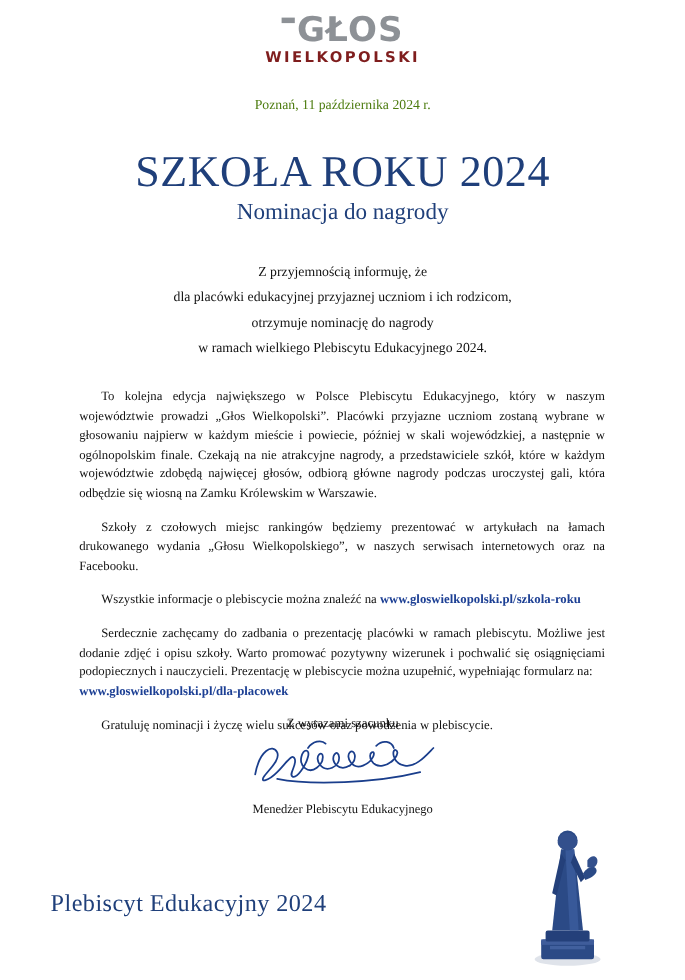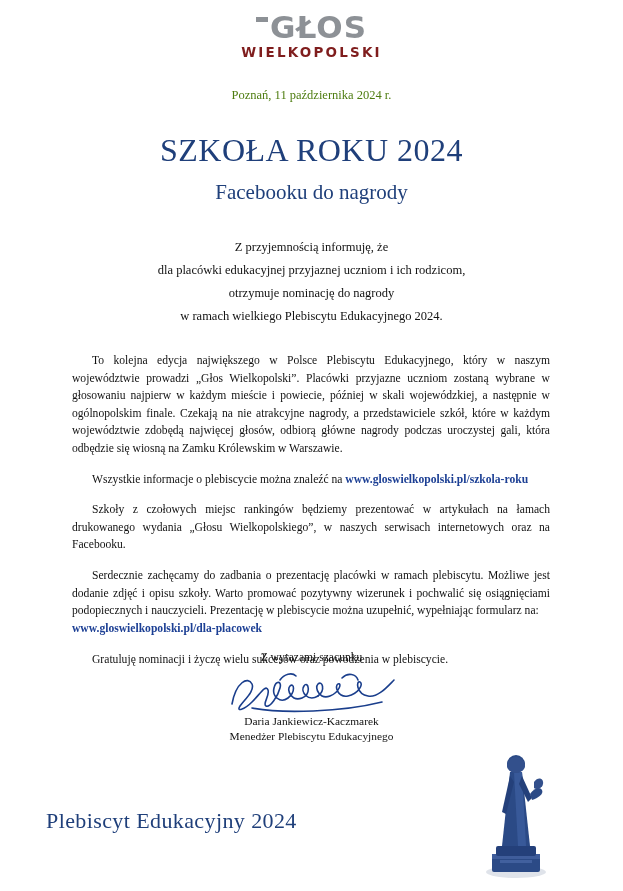--- a/index.html
+++ b/index.html
@@ -68,21 +68,21 @@
     color: #4d7c0f;
   }
 
   
   .headline {
     position: absolute;
     top: 132px;
     left: 0;
     right: 0;
     text-align: center;
-    font-size: 32px;
+    font-size: 40px;
     letter-spacing: 0.5px;
     color: #1f3f7a;
   }
   .subhead {
     position: absolute;
     top: 180px;
     left: 0;
     right: 0;
     text-align: center;
     font-size: 21px;
@@ -190,52 +190,51 @@
   <div class="logo-wrap">
     <div class="logo-main">
       <span class="bar"></span><span>GŁOS</span>
     </div>
     <div class="logo-sub">WIELKOPOLSKI</div>
   </div>
 
   <div class="doc-date">Poznań, 11 października 2024 r.</div>
 
   <div class="headline">SZKOŁA ROKU 2024</div>
-  <div class="subhead">Facebooku do nagrody</div>
+  <div class="subhead">Nominacja do nagrody</div>
 
   <div class="intro">
     <div>Z przyjemnością informuję, że</div>
     <div>dla placówki edukacyjnej przyjaznej uczniom i ich rodzicom,</div>
     <div>otrzymuje nominację do nagrody</div>
     <div>w ramach wielkiego Plebiscytu Edukacyjnego 2024.</div>
   </div>
 
   <div class="body-text">
     <p>To kolejna edycja największego w Polsce Plebiscytu Edukacyjnego, który w naszym województwie prowadzi „Głos Wielkopolski”. Placówki przyjazne uczniom zostaną wybrane w głosowaniu najpierw w każdym mieście i powiecie, później w skali wojewódzkiej, a następnie w ogólnopolskim finale. Czekają na nie atrakcyjne nagrody, a przedstawiciele szkół, które w każdym województwie zdobędą najwięcej głosów, odbiorą główne nagrody podczas uroczystej gali, która odbędzie się wiosną na Zamku Królewskim w Warszawie.</p>
+    <p>Szkoły z czołowych miejsc rankingów będziemy prezentować w artykułach na łamach drukowanego wydania „Głosu Wielkopolskiego”, w naszych serwisach internetowych oraz na Facebooku.</p>
     <p><span>Wszystkie informacje o plebiscycie można znaleźć na </span><a class="link" href="#">www.gloswielkopolski.pl/szkola-roku</a></p>
-    <p>Szkoły z czołowych miejsc rankingów będziemy prezentować w artykułach na łamach drukowanego wydania „Głosu Wielkopolskiego”, w naszych serwisach internetowych oraz na Facebooku.</p>
     <p><span>Serdecznie zachęcamy do zadbania o prezentację placówki w ramach plebiscytu. Możliwe jest dodanie zdjęć i opisu szkoły. Warto promować pozytywny wizerunek i pochwalić się osiągnięciami podopiecznych i nauczycieli. Prezentację w plebiscycie można uzupełnić, wypełniając formularz na:</span><br><a class="link" href="#">www.gloswielkopolski.pl/dla-placowek</a></p>
     <p>Gratuluję nominacji i życzę wielu sukcesów oraz powodzenia w plebiscycie.</p>
   </div>
 
   <div class="closing">Z wyrazami szacunku</div>
 
   <div class="sig-image">
     <svg width="180" height="52" viewBox="0 0 180 52" xmlns="http://www.w3.org/2000/svg" aria-hidden="true">
       <g fill="none" stroke="#1a3e8c" stroke-width="1.6" stroke-linecap="round">
         <path d="M10 36 C14 14, 26 8, 30 16 C33 23, 22 32, 18 38 C14 44, 22 42, 30 34 C38 26, 44 16, 46 22 C48 28, 40 36, 44 38 C48 40, 56 28, 58 20 C60 13, 54 12, 52 20 C50 28, 58 36, 66 30 C74 24, 72 14, 68 18 C64 22, 70 34, 80 30 C90 26, 86 12, 82 18 C78 24, 86 34, 96 28"></path>
         <path d="M96 28 C104 22, 100 12, 96 16 C92 20, 98 32, 108 28 C118 24, 120 14, 116 16 C112 18, 116 30, 126 28 C136 26, 142 16, 138 14 C134 12, 134 26, 146 28 C156 30, 166 18, 172 12"></path>
         <path d="M58 12 C62 6, 70 4, 74 8"></path>
         <path d="M120 10 C126 4, 134 6, 136 12"></path>
         <path d="M30 40 C60 46, 120 44, 160 34"></path>
       </g>
     </svg>
   </div>
 
-  <div class="sig-name">Daria Jankiewicz-Kaczmarek</div>
   <div class="sig-role">Menedżer Plebiscytu Edukacyjnego</div>
 
   <div class="statue">
     <svg width="92" height="140" viewBox="0 0 92 140" xmlns="http://www.w3.org/2000/svg" aria-hidden="true">
       <ellipse cx="46" cy="130" rx="30" ry="6" fill="#dfe3ea"></ellipse>
       <rect x="22" y="112" width="48" height="18" rx="2" fill="#2b4a86"></rect>
       <rect x="22" y="112" width="48" height="5" fill="#3f5d9b"></rect>
       <rect x="26" y="104" width="40" height="10" rx="2" fill="#24407a"></rect>
       <path d="M40 30 L52 30 L60 104 L32 104 Z" fill="#2b4a86"></path>
       <path d="M44 30 L52 30 L56 104 L48 104 Z" fill="#3c5d9e" opacity="0.8"></path>

